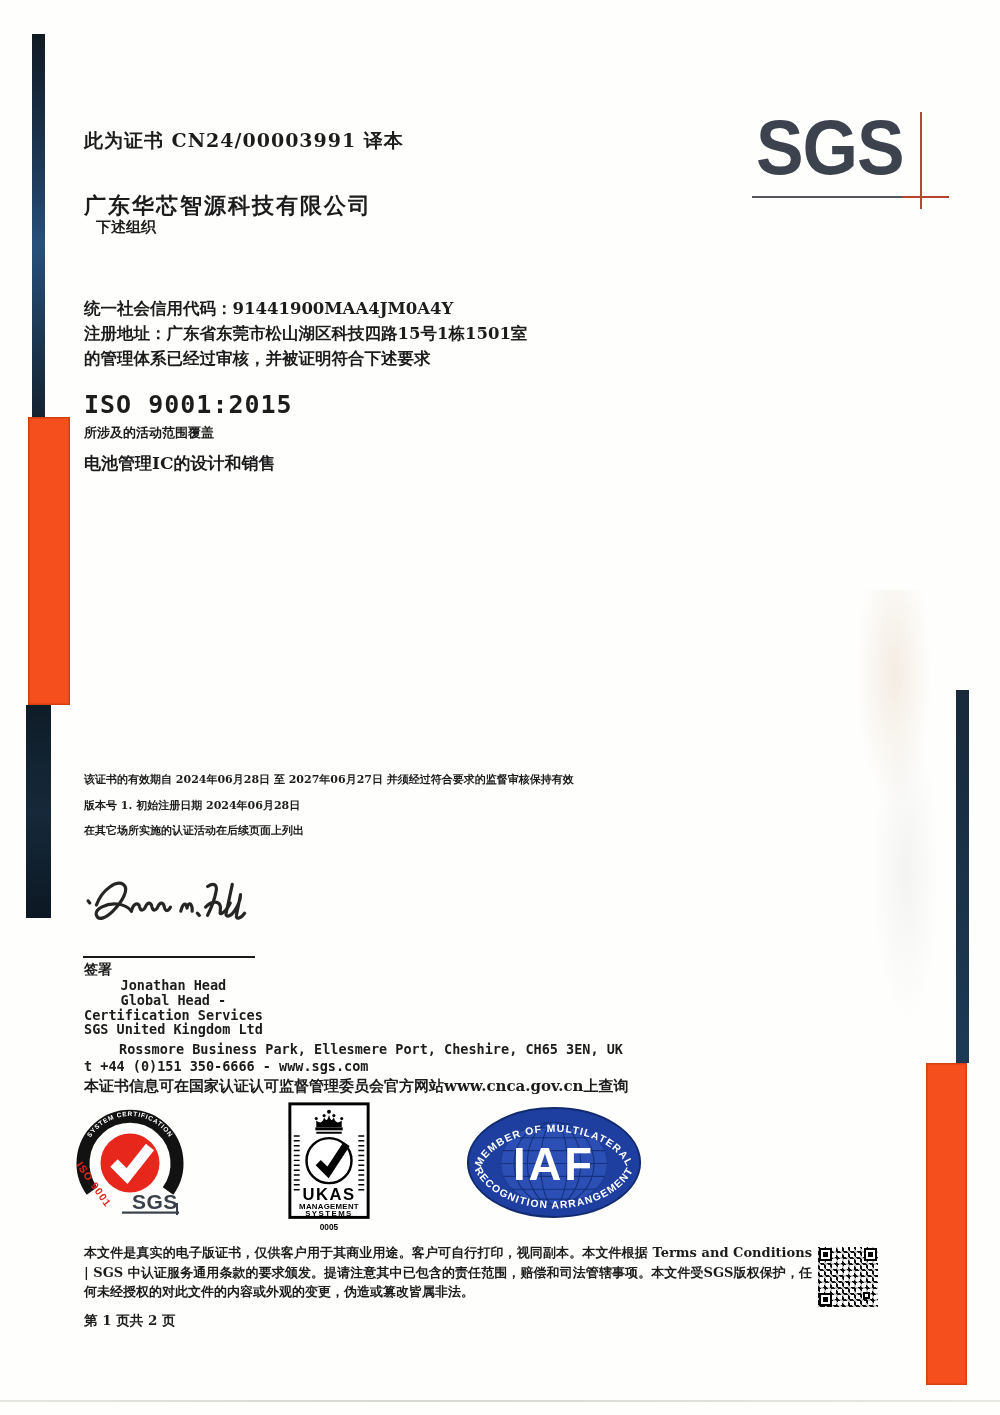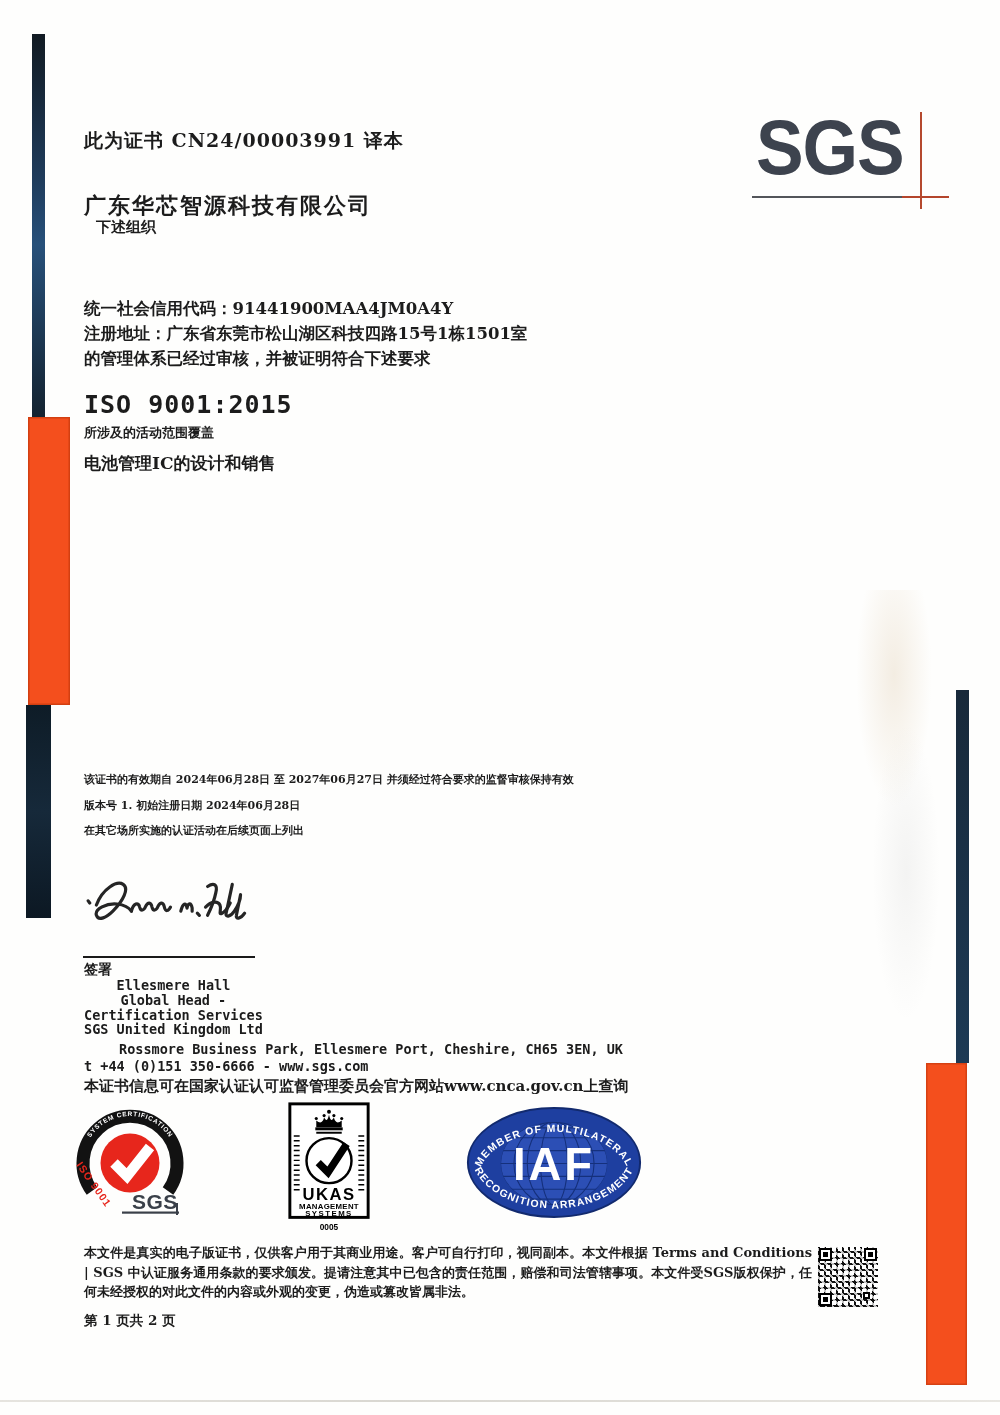--- a/index.html
+++ b/index.html
@@ -129,21 +129,21 @@
       <path d="M96 36 C98 28 101 27 102 33 C103 28 106 27 107 33 L107 36"></path>
       <path d="M112 38 l2 2"></path>
       <path d="M122 12 C128 8 132 10 130 18 C128 28 124 36 122 40"></path>
       <path d="M120 32 C126 26 132 26 134 30 C136 34 132 40 136 38 C140 36 142 32 144 28"></path>
       <path d="M146 10 L140 38 C139 42 144 42 148 36 C152 30 154 24 154 20 L150 40 C149 44 154 44 158 38"></path>
     </g>
   </svg>
   <div class="abs sig-rule"></div>
   <div class="abs sig-label cn">签署</div>
   <div class="abs sig-lines mono">
-    <div>Ellesmere Hall</div>
+    <div>Jonathan Head</div>
     <div>Global Head -</div>
     <div>Certification Services</div>
     <div>SGS United Kingdom Ltd</div>
   </div>
   <div class="abs sig-address mono">Rossmore Business Park, Ellesmere Port, Cheshire, CH65 3EN, UK</div>
   <div class="abs sig-contact mono">t +44 (0)151 350-6666 - www.sgs.com</div>
 
   <div class="abs cnca cn">本证书信息可在国家认证认可监督管理委员会官方网站www.cnca.gov.cn上查询</div>
 
   <svg class="abs badge-sgs" width="130" height="124" viewBox="0 0 130 122">

